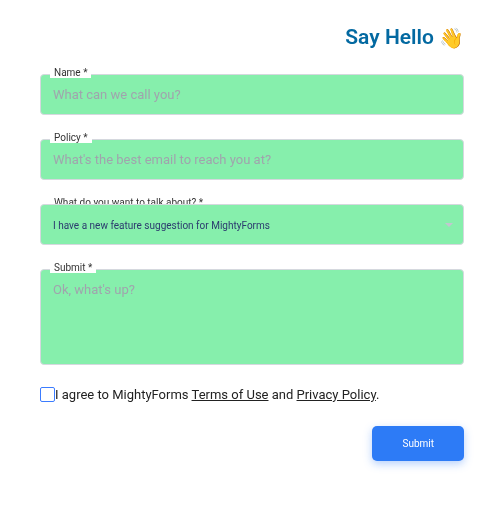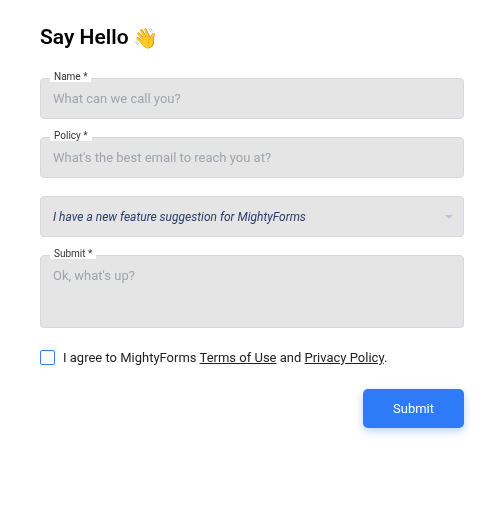--- a/index.html
+++ b/index.html
@@ -4,79 +4,77 @@
 <style>
   * { box-sizing: border-box; margin: 0; padding: 0; }
   body {
     font-family: -apple-system, BlinkMacSystemFont, "Segoe UI", Roboto, "Helvetica Neue", Arial, sans-serif;
     background: #fff;
     width: 504px;
     height: 515px;
     padding: 25px 40px 20px 40px;
   }
   .title {
-    text-align: left;
+    text-align: right;
     font-size: 21px;
     font-weight: 600;
-    color: #000000;
-    margin-bottom: 28px;
+    color: #0369a1;
   }
   .wave { font-size: 20px; vertical-align: -1px; }
   .field-group {
     position: relative;
     margin-bottom: 18px;
+    margin-top: 24px;
   }
   .field-label {
     position: absolute;
     top: -7px;
     left: 10px;
     background: #fff;
     padding: 0 4px;
     font-size: 10px;
     color: #333;
   }
   .input, .textarea, .select {
     width: 100%;
     border: 1px solid #d5d8de;
     border-radius: 4px;
     padding: 12px 12px;
     font-size: 13px;
     font-family: inherit;
     color: #333;
-    background: #e5e5e5;
+    background: #86efac;
   }
   .input::placeholder, .textarea::placeholder {
     color: #a0a4ad;
   }
   .select-wrap {
     position: relative;
   }
   .select-value {
     color: #2b3a6e;
-    font-size: 12px;
-    font-style: italic;
+    font-size: 10px;
   }
   .chevron {
     position: absolute;
     right: 10px;
     top: 50%;
     margin-top: -2px;
     width: 0; height: 0;
     border-left: 4px solid transparent;
     border-right: 4px solid transparent;
     border-top: 4px solid #c2c6cf;
   }
   .textarea {
-    height: 73px;
+    height: 96px;
     resize: none;
   }
   .consent-row {
     display: flex;
     align-items: center;
-    gap: 8px;
     margin-top: 8px;
     margin-bottom: 24px;
     font-size: 13px;
     color: #222;
   }
   .checkbox {
     width: 15px;
     height: 15px;
     border: 1.5px solid #3b7cff;
     border-radius: 2px;
@@ -90,21 +88,21 @@
   .footer {
     display: flex;
     justify-content: flex-end;
   }
   .submit-btn {
     background: #2d7bf6;
     color: #fff;
     border: none;
     border-radius: 5px;
     padding: 12px 30px;
-    font-size: 13px;
+    font-size: 10px;
     font-family: inherit;
     cursor: pointer;
     box-shadow: 0 3px 8px rgba(45,123,246,0.35);
   }
 </style>
 </head>
 <body>
 
 <h1 class="title">
   <span>Say Hello</span>
@@ -115,20 +113,21 @@
   <span class="field-label">Name *</span>
   <input class="input" type="text" placeholder="What can we call you?" style="">
 </div>
 
 <div class="field-group">
   <span class="field-label">Policy *</span>
   <input class="input" type="text" placeholder="What's the best email to reach you at?" style="">
 </div>
 
 <div class="field-group">
+  <span class="field-label">What do you want to talk about? *</span>
   <div class="input select-wrap">
     <span class="select-value">I have a new feature suggestion for MightyForms</span>
     <span class="chevron"></span>
   </div>
 </div>
 
 <div class="field-group">
   <span class="field-label">Submit *</span>
   <textarea class="textarea" placeholder="Ok, what's up?" style=""></textarea>
 </div>

